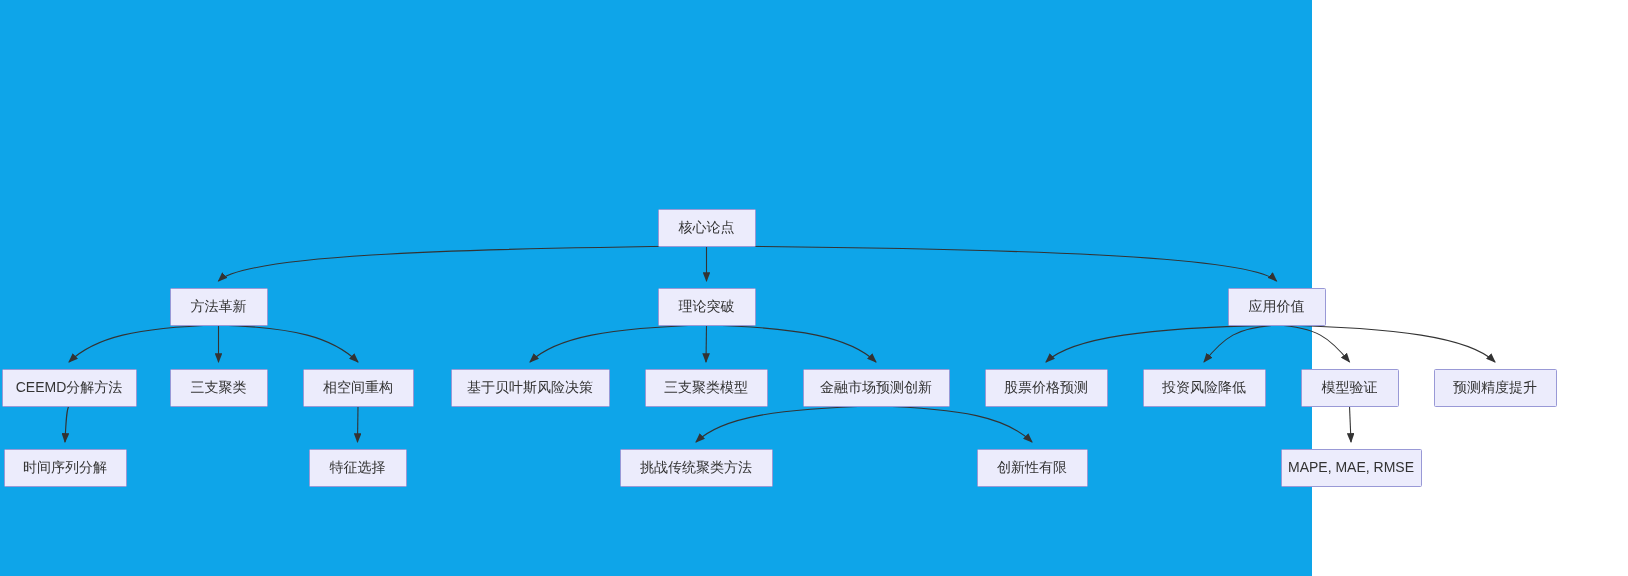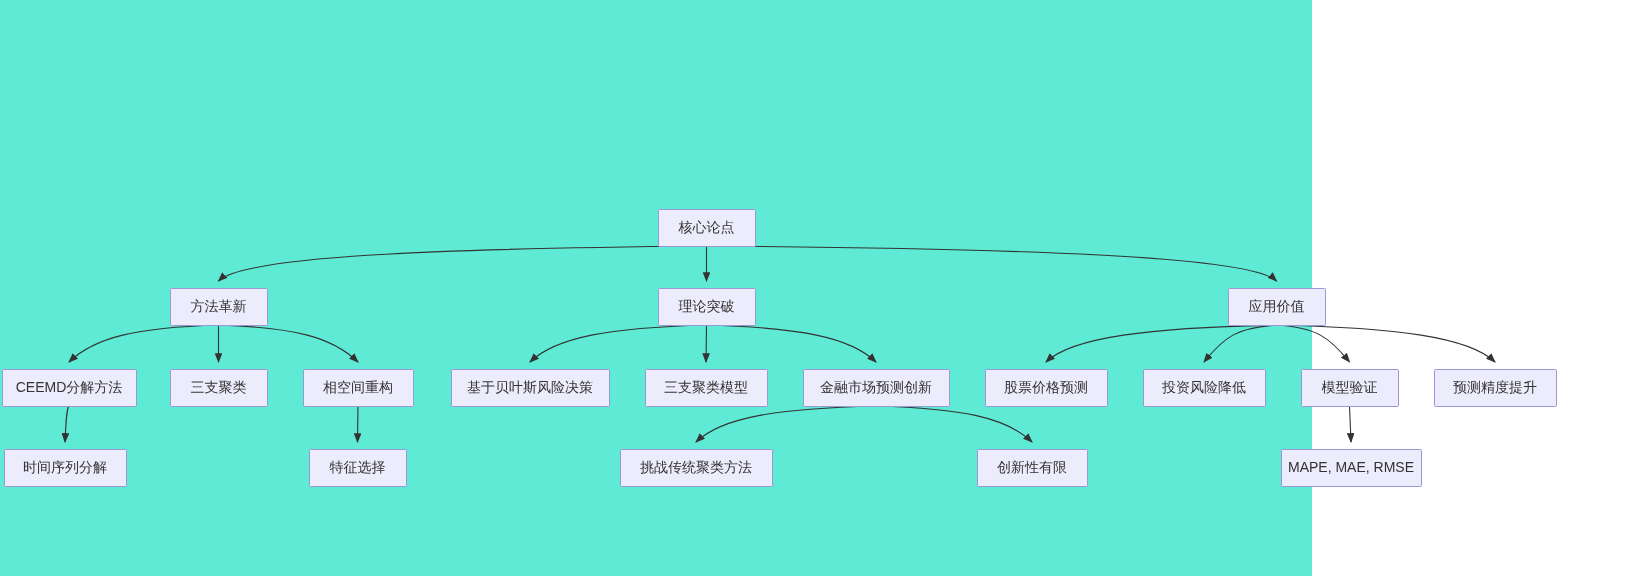--- a/index.html
+++ b/index.html
@@ -10,21 +10,21 @@
   body {
     width: 1628px;
     height: 576px;
     font-family: "Liberation Sans", "DejaVu Sans", sans-serif;
     overflow: hidden;
   }
   #diagram-root {
     position: relative;
     width: 1312px;
     height: 576px;
-    background: #5eead4;
+    background: #0ea5e9;
     text-decoration: underline;
   }
   svg.flow-canvas {
     position: absolute;
     left: 0;
     top: 0;
     width: 1628px;
     height: 576px;
   }
   .edge-path {

